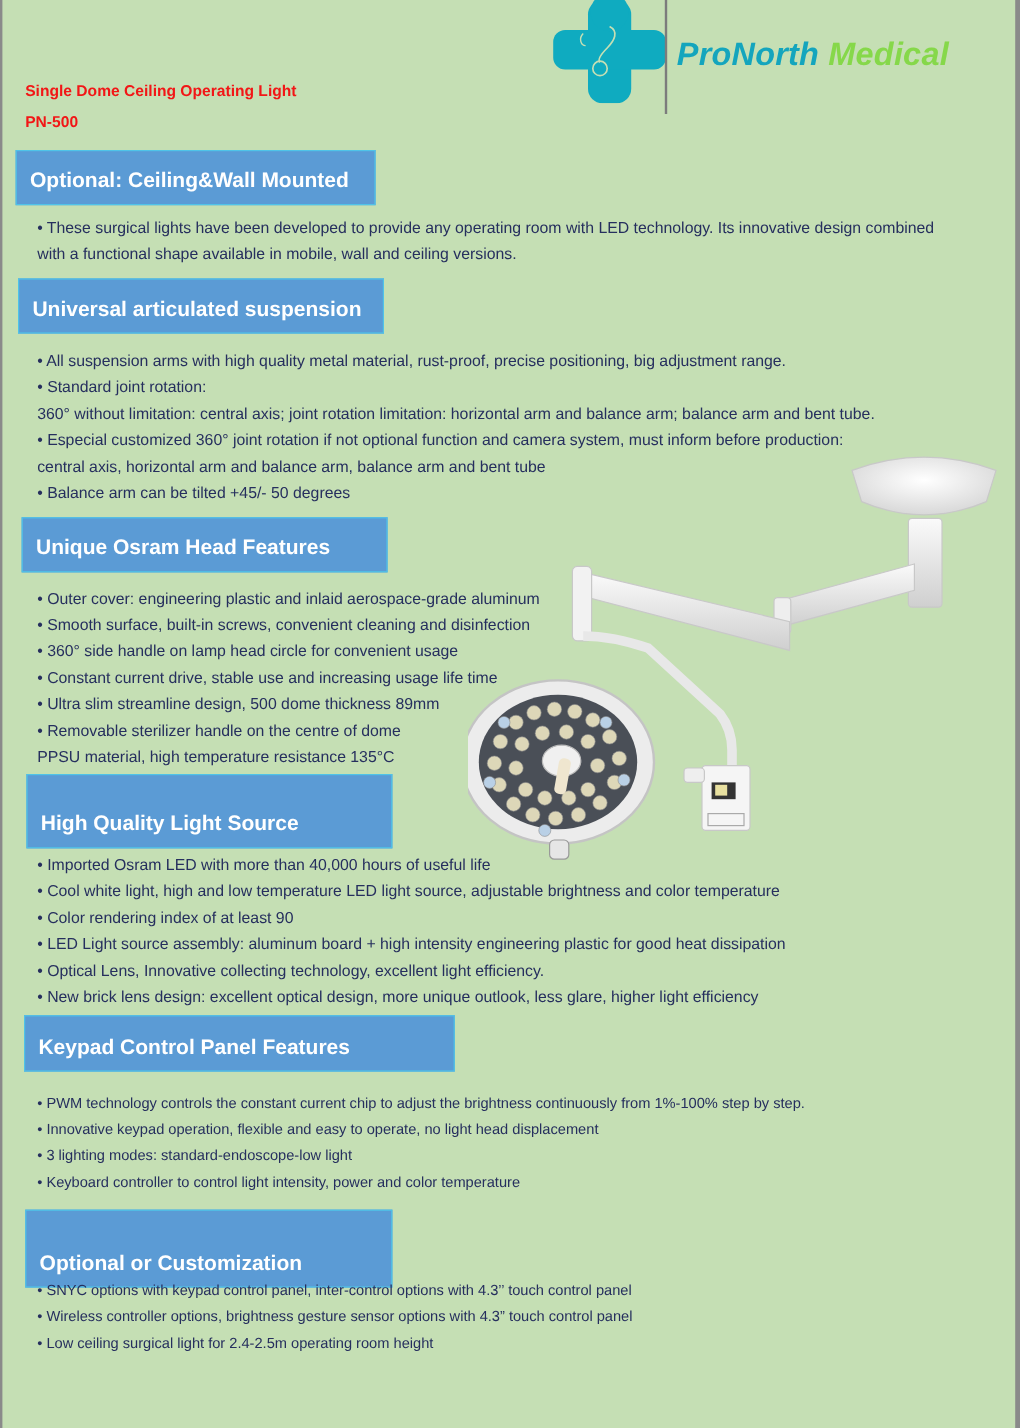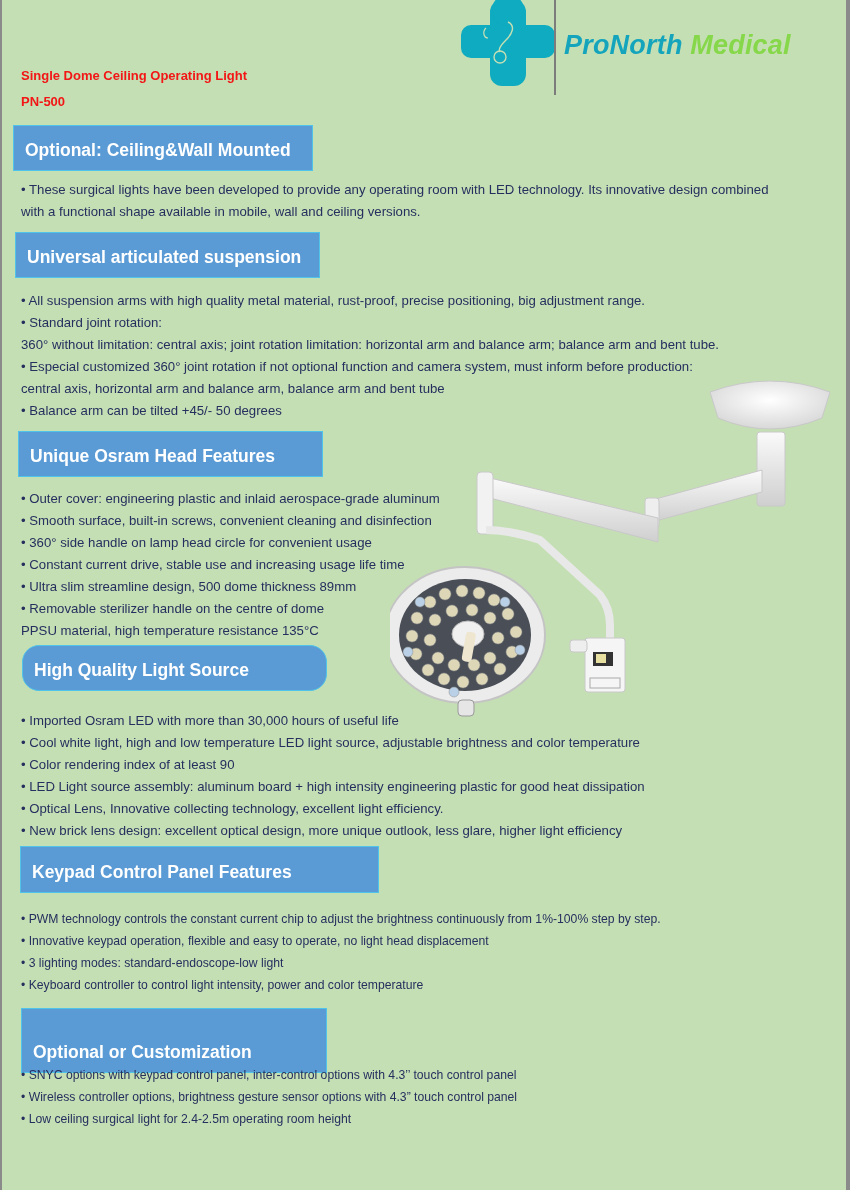--- a/index.html
+++ b/index.html
@@ -9,21 +9,21 @@
   .edge-right{position:absolute;right:0;top:0;width:4px;height:1190px;background:#8a8a8a;}
   .logo{position:absolute;left:460px;top:0;width:380px;height:96px;}
   .logo-mark{position:absolute;left:0;top:0;width:95px;height:86px;}
   .logo-divider{position:absolute;left:94px;top:0;width:2px;height:95px;background:#7c7c7c;}
   .logo-text{position:absolute;left:104px;top:30px;font-size:27px;font-weight:bold;white-space:nowrap;letter-spacing:0.2px;font-style:italic;}
   .logo-text .pro{color:#14a5bd;}
   .logo-text .med{color:#86d84a;}
   .title{position:absolute;left:21px;top:63px;color:#f21616;font-weight:bold;font-size:13px;line-height:26px;}
   .hbox{position:absolute;background:#5b9bd5;border:1px solid #4fc3e8;box-sizing:border-box;
         color:#fff;font-weight:bold;font-size:17.5px;padding-left:11px;display:flex;align-items:flex-end;padding-bottom:9px;}
-  .para{position:absolute;font-size:13.2px;line-height:22px;white-space:nowrap;}
+  .para{position:absolute;font-size:13.2px;line-height:22px;white-space:nowrap;margin-left:10px;}
   .para .ln{display:block;}
   .para.small{font-size:12.2px;}
   .lamp{position:absolute;left:390px;top:370px;width:460px;height:350px;}
 </style>
 </head>
 <body>
 
 <div class="edge-left"></div>
 <div class="edge-right"></div>
 
@@ -139,23 +139,23 @@
       <circle cx="115" cy="232" r="5"></circle>
       <circle cx="18" cy="282" r="5"></circle>
       <circle cx="130" cy="280" r="5"></circle>
       <circle cx="64" cy="322" r="5"></circle>
   </g>
   <ellipse cx="78" cy="264" rx="16" ry="13" fill="#f0f0f0" stroke="#bbb"></ellipse>
   <rect x="75" y="262" width="10" height="30" rx="4" fill="#efe6cf" transform="rotate(10 80 270)"></rect>
   <rect x="68" y="330" width="16" height="16" rx="4" fill="#e6e6e6" stroke="#999"></rect>
 </svg>
 
-<div class="hbox" style="left:22px;top:645px;width:305px;height:46px;border-radius:17px;">High Quality Light Source</div>
+<div class="hbox" style="left:22px;top:645px;width:305px;height:62px;">High Quality Light Source</div>
 <div class="para" style="left:21px;top:710px;">
-  <span class="ln">• Imported Osram LED with more than 30,000 hours of useful life</span>
+  <span class="ln">• Imported Osram LED with more than 40,000 hours of useful life</span>
   <span class="ln">• Cool white light, high and low temperature LED light source, adjustable brightness and color temperature</span>
   <span class="ln">• Color rendering index of at least 90</span>
   <span class="ln">• LED Light source assembly: aluminum board + high intensity engineering plastic for good heat dissipation</span>
   <span class="ln">• Optical Lens, Innovative collecting technology, excellent light efficiency.</span>
   <span class="ln">• New brick lens design: excellent optical design, more unique outlook, less glare, higher light efficiency</span>
 </div>
 
 <div class="hbox" style="left:20px;top:846px;width:359px;height:47px;">Keypad Control Panel Features</div>
 <div class="para small" style="left:21px;top:908px;">
   <span class="ln">• PWM technology controls the constant current chip to adjust the brightness continuously from 1%-100% step by step.</span>

